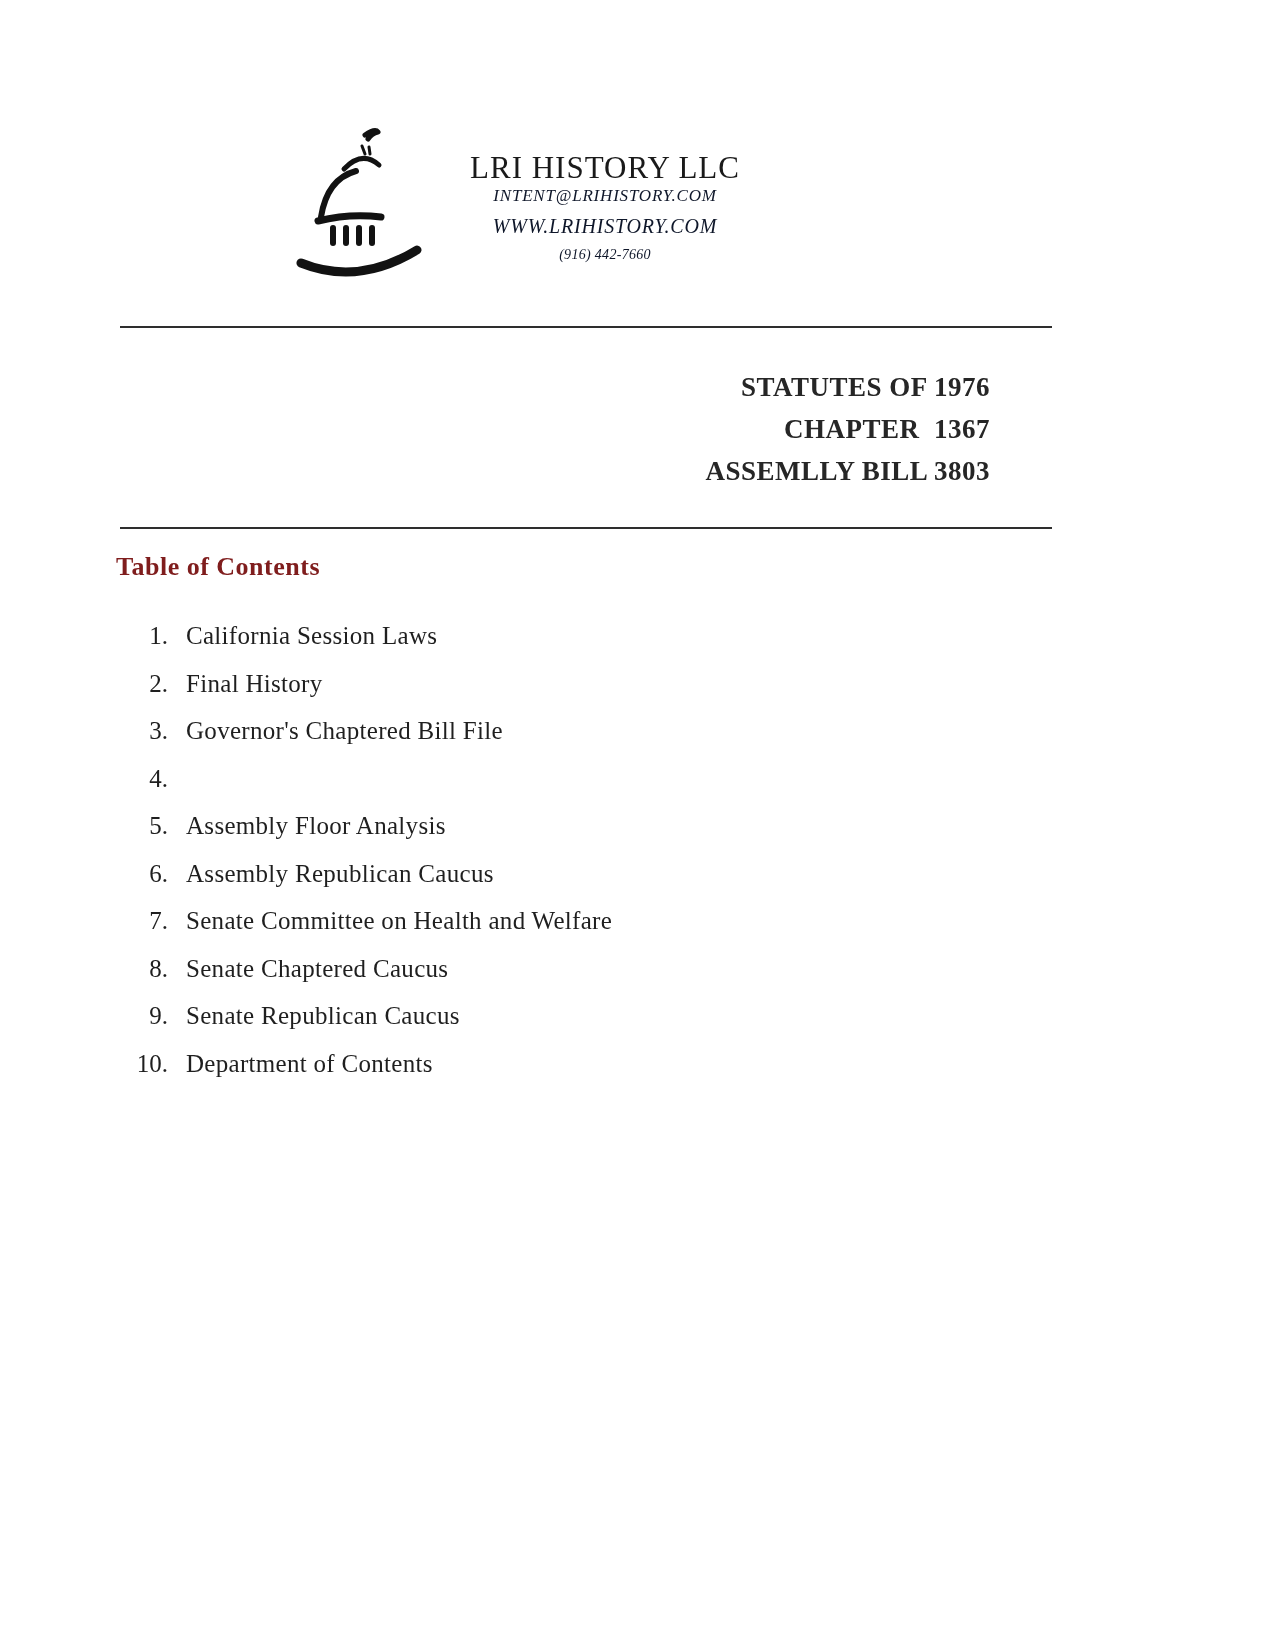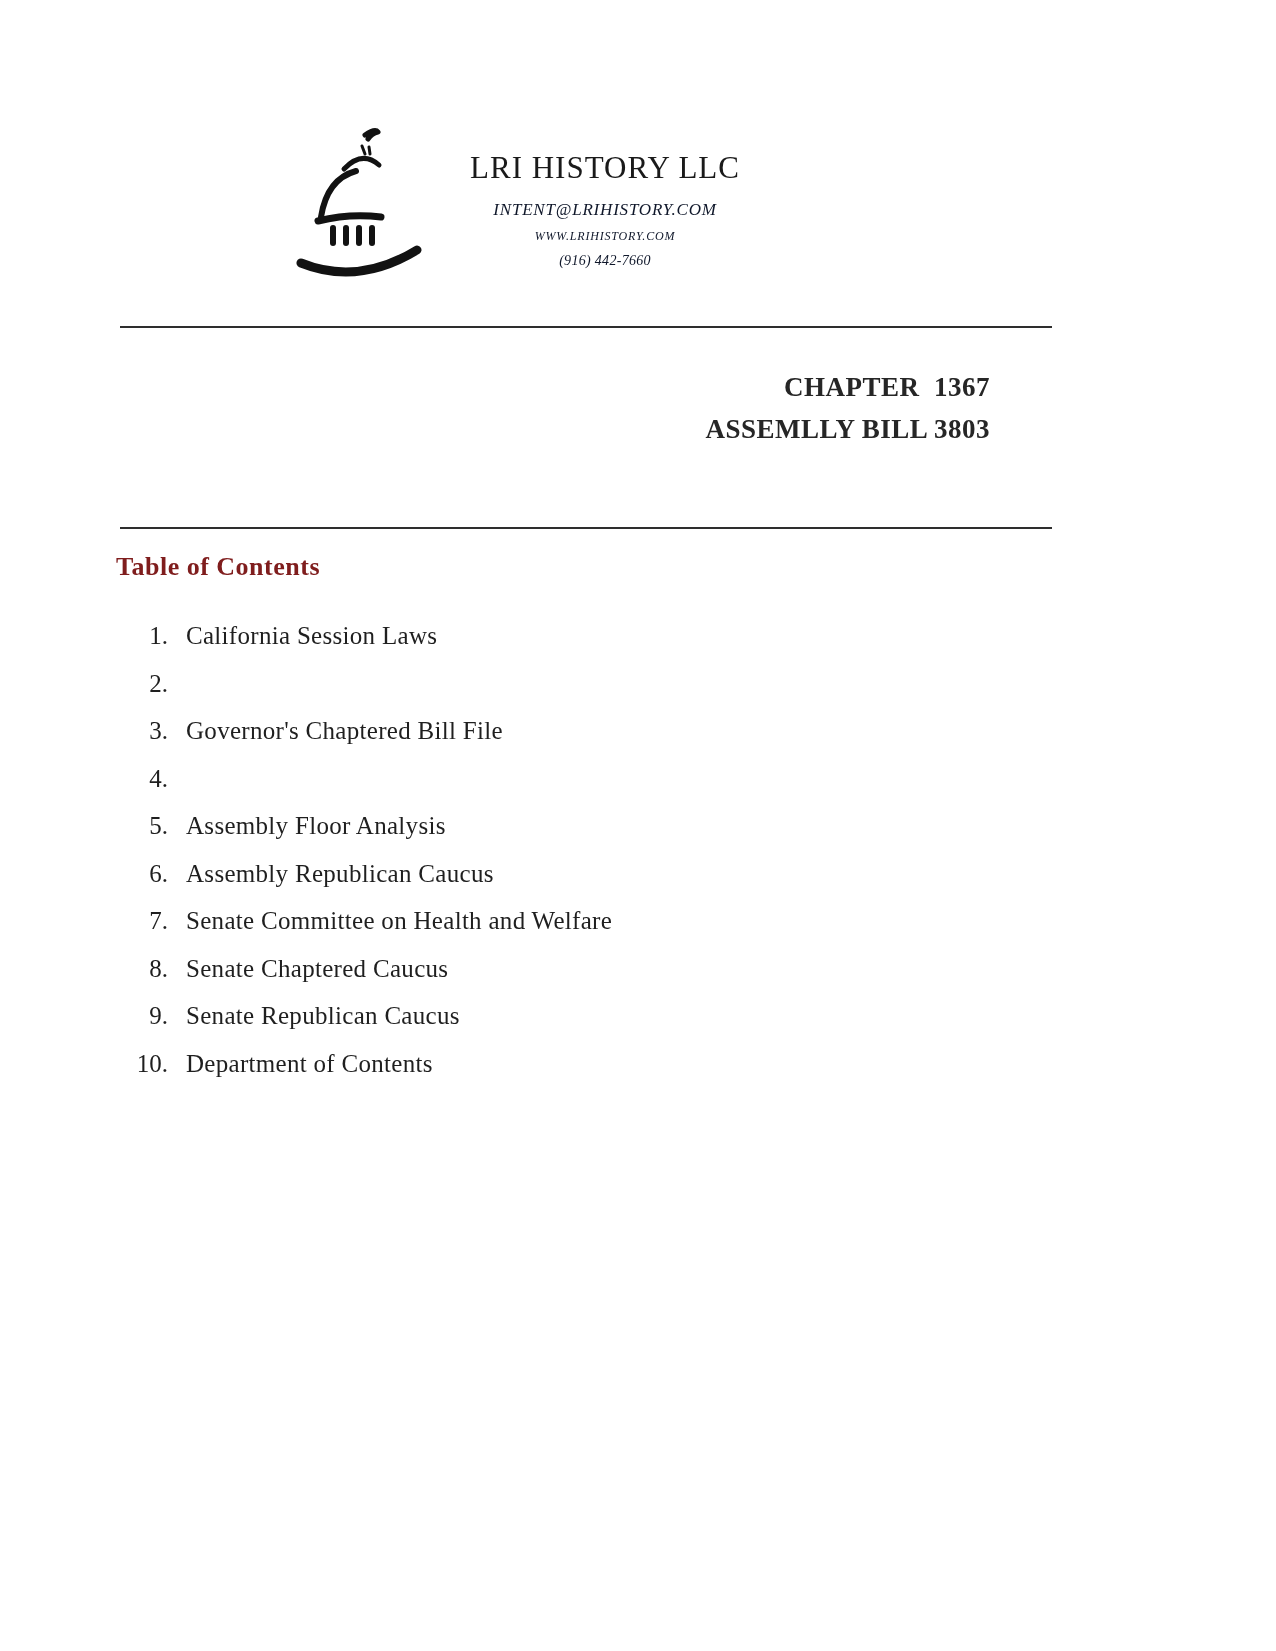--- a/index.html
+++ b/index.html
@@ -30,30 +30,29 @@
     position: absolute;
     left: 415px;
     top: 150px;
     width: 380px;
     text-align: center;
   }
   .company-name {
     font-size: 31px;
     letter-spacing: 1px;
     color: #1a1a1a;
-    margin-bottom: 14px;
   }
   .contact-line {
     font-size: 17px;
     letter-spacing: 0.8px;
     color: #0f172a;
     margin-bottom: 9px;
     font-style: italic;
   }
-  .contact-line.website { font-size: 12px; }
+  .contact-line.website { font-size: 20px; }
   .contact-line.phone   { font-size: 14px; letter-spacing: 0.3px; }
 
   
   .rule {
     position: absolute;
     left: 120px;
     width: 932px;
     border-top: 2px solid #2e2e2e;
     height: 0;
   }
@@ -142,33 +141,35 @@
     <div class="company-name">LRI HISTORY LLC</div>
     <div class="contact-line email">INTENT@LRIHISTORY.COM</div>
     <div class="contact-line website">WWW.LRIHISTORY.COM</div>
     <div class="contact-line phone">(916) 442-7660</div>
   </div>
 
   <div class="rule rule-1"></div>
   <div class="rule rule-2"></div>
 
   <div class="title-block">
+    <div class="title-line">STATUTES OF 1976</div>
     <div class="title-line">CHAPTER  1367</div>
     <div class="title-line">ASSEMLLY BILL 3803</div>
   </div>
 
   <div class="toc-heading">Table of Contents</div>
 
   <div class="toc-list">
     <div class="toc-row">
       <span class="toc-num">1.</span>
       <span class="toc-label">California Session Laws</span>
     </div>
     <div class="toc-row">
       <span class="toc-num">2.</span>
+      <span class="toc-label">Final History</span>
     </div>
     <div class="toc-row">
       <span class="toc-num">3.</span>
       <span class="toc-label">Governor's Chaptered Bill File</span>
     </div>
     <div class="toc-row">
       <span class="toc-num">4.</span>
     </div>
     <div class="toc-row">
       <span class="toc-num">5.</span>

